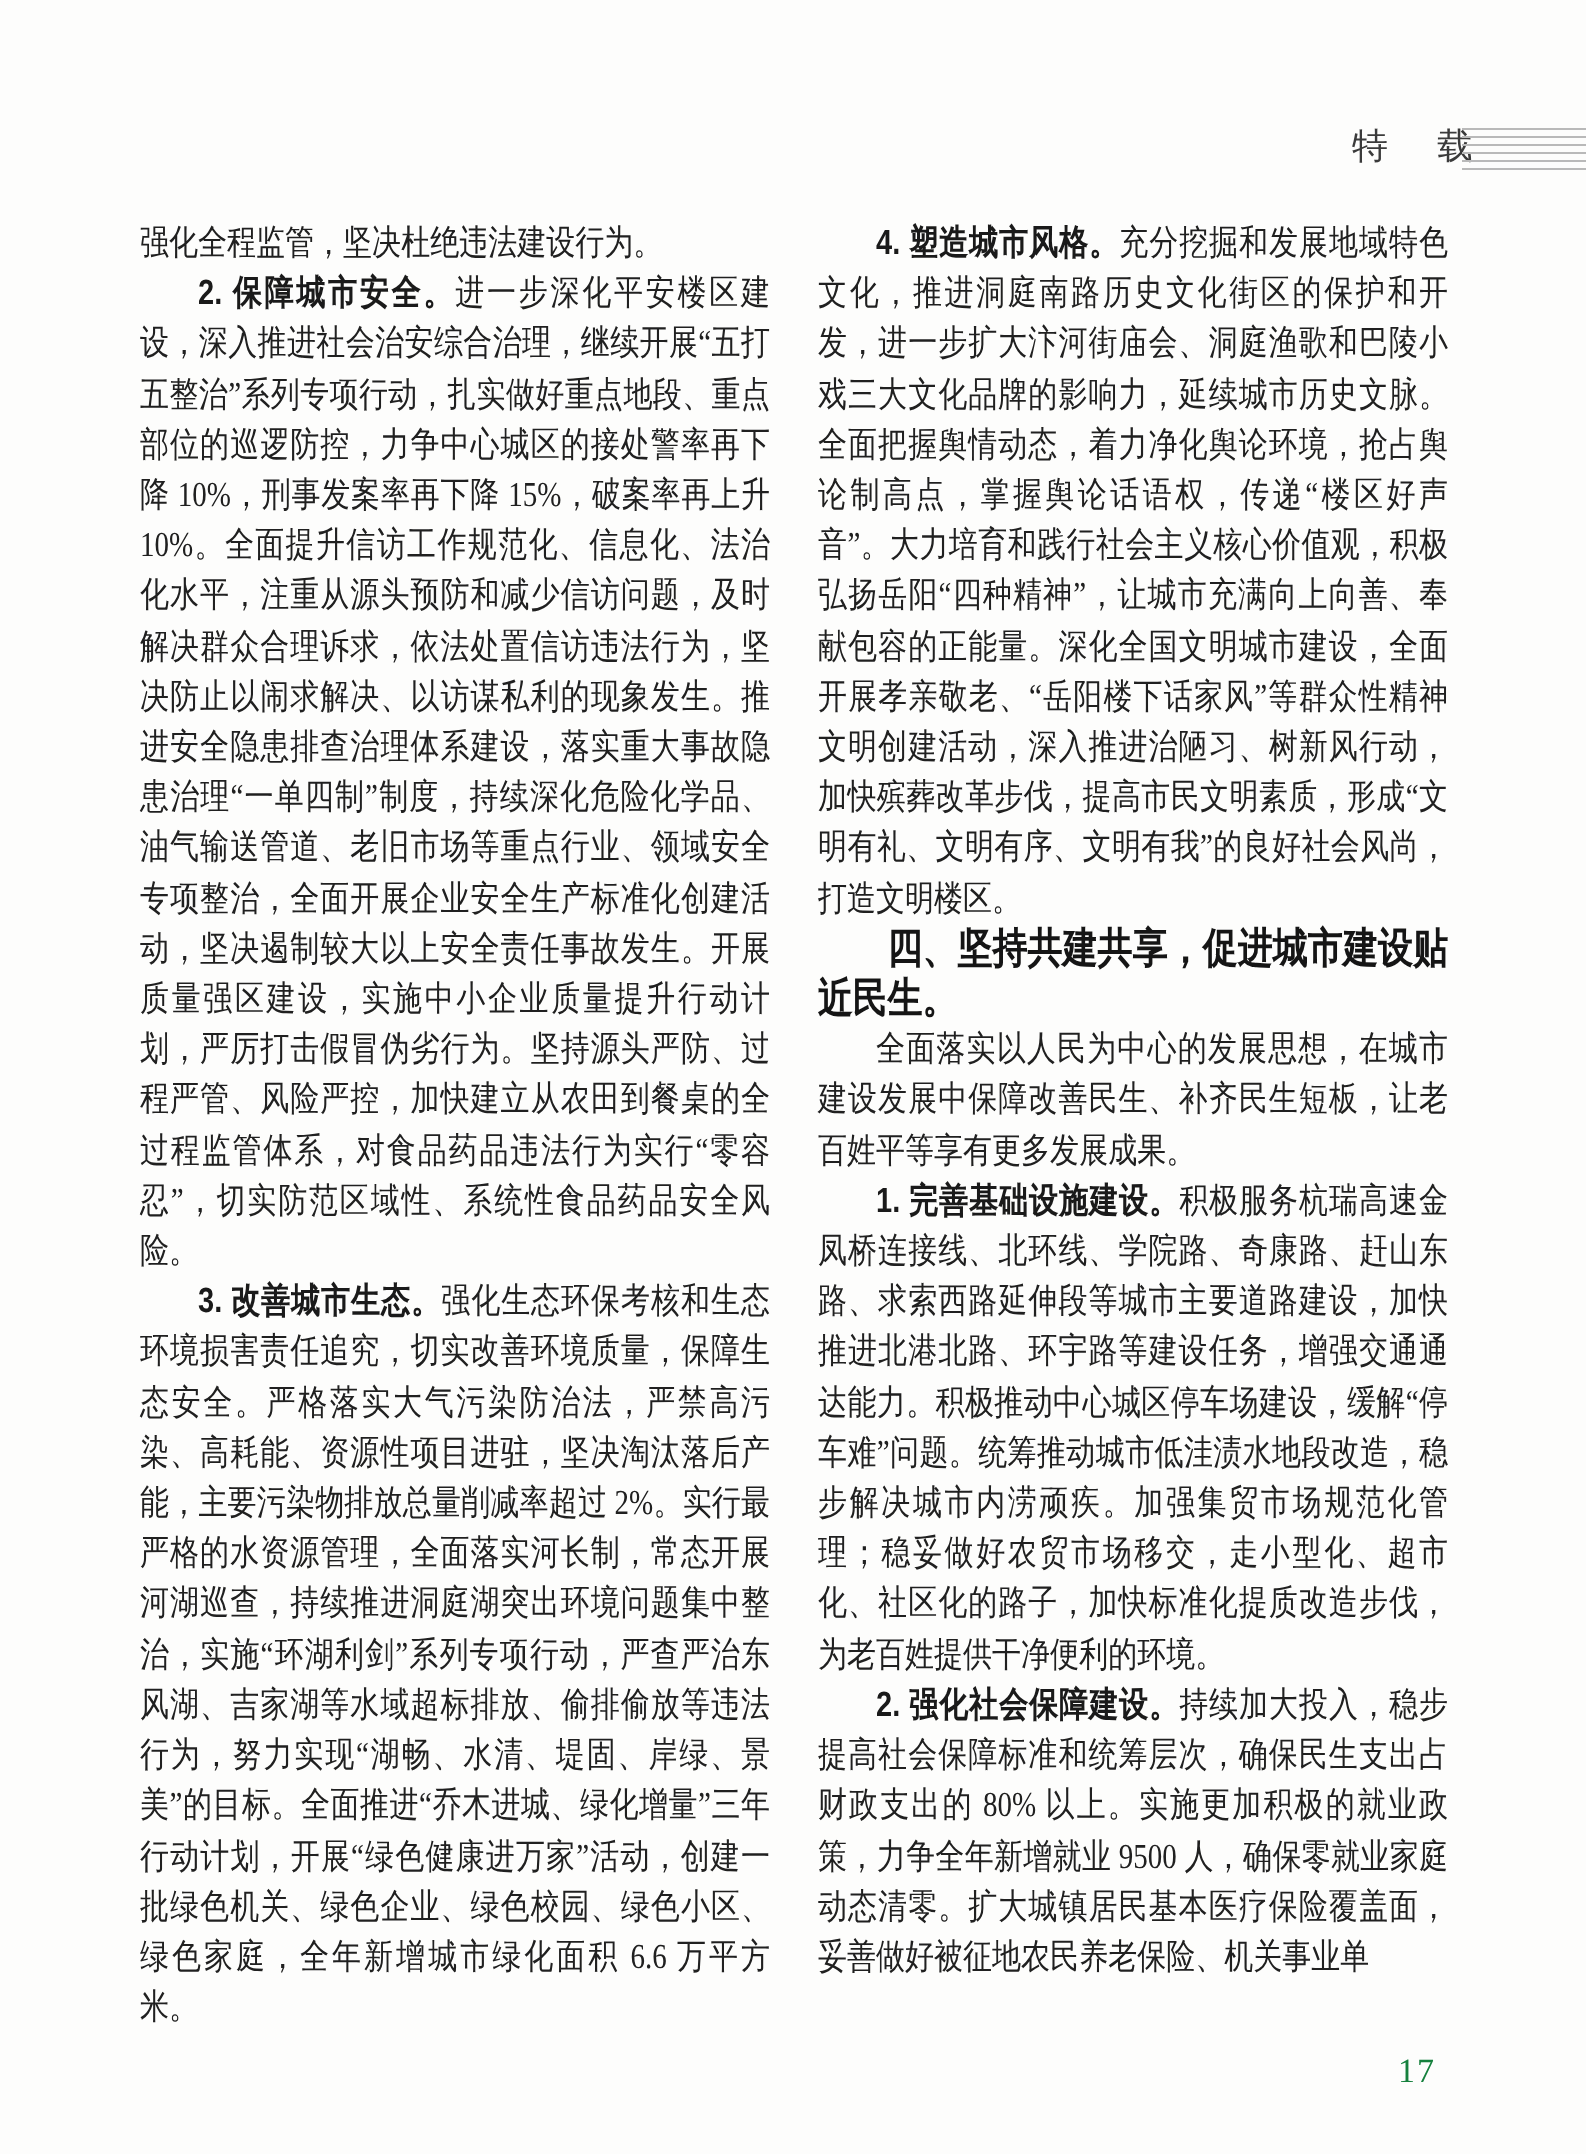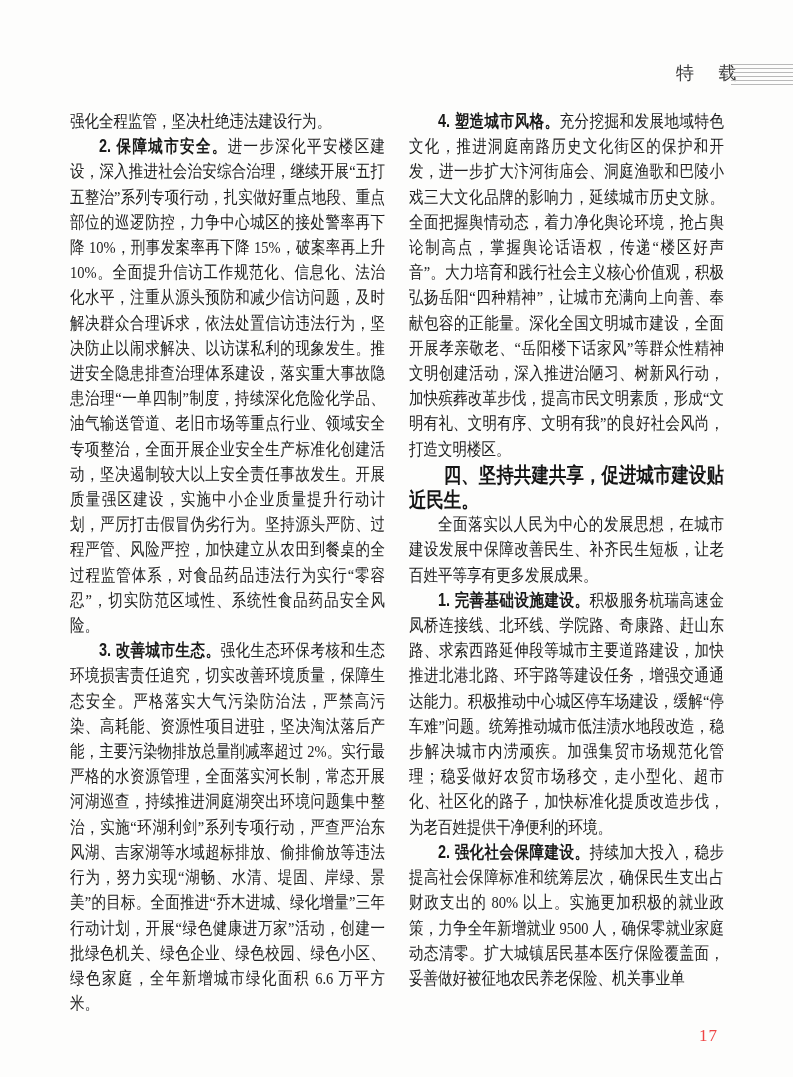--- a/index.html
+++ b/index.html
@@ -82,21 +82,21 @@
     line-height: 25.2px;
     color: #151515;
   }
 
   
   .folio {
     position: absolute;
     top: 1026px;
     left: 699px;
     font-size: 17px;
-    color: #ef4444;
+    color: #15803d;
     letter-spacing: 1px;
   }
 </style>
 </head>
 <body>
 
 <div class="page">
 
   <div class="running-head">
     <span class="head-label">特 载</span>

